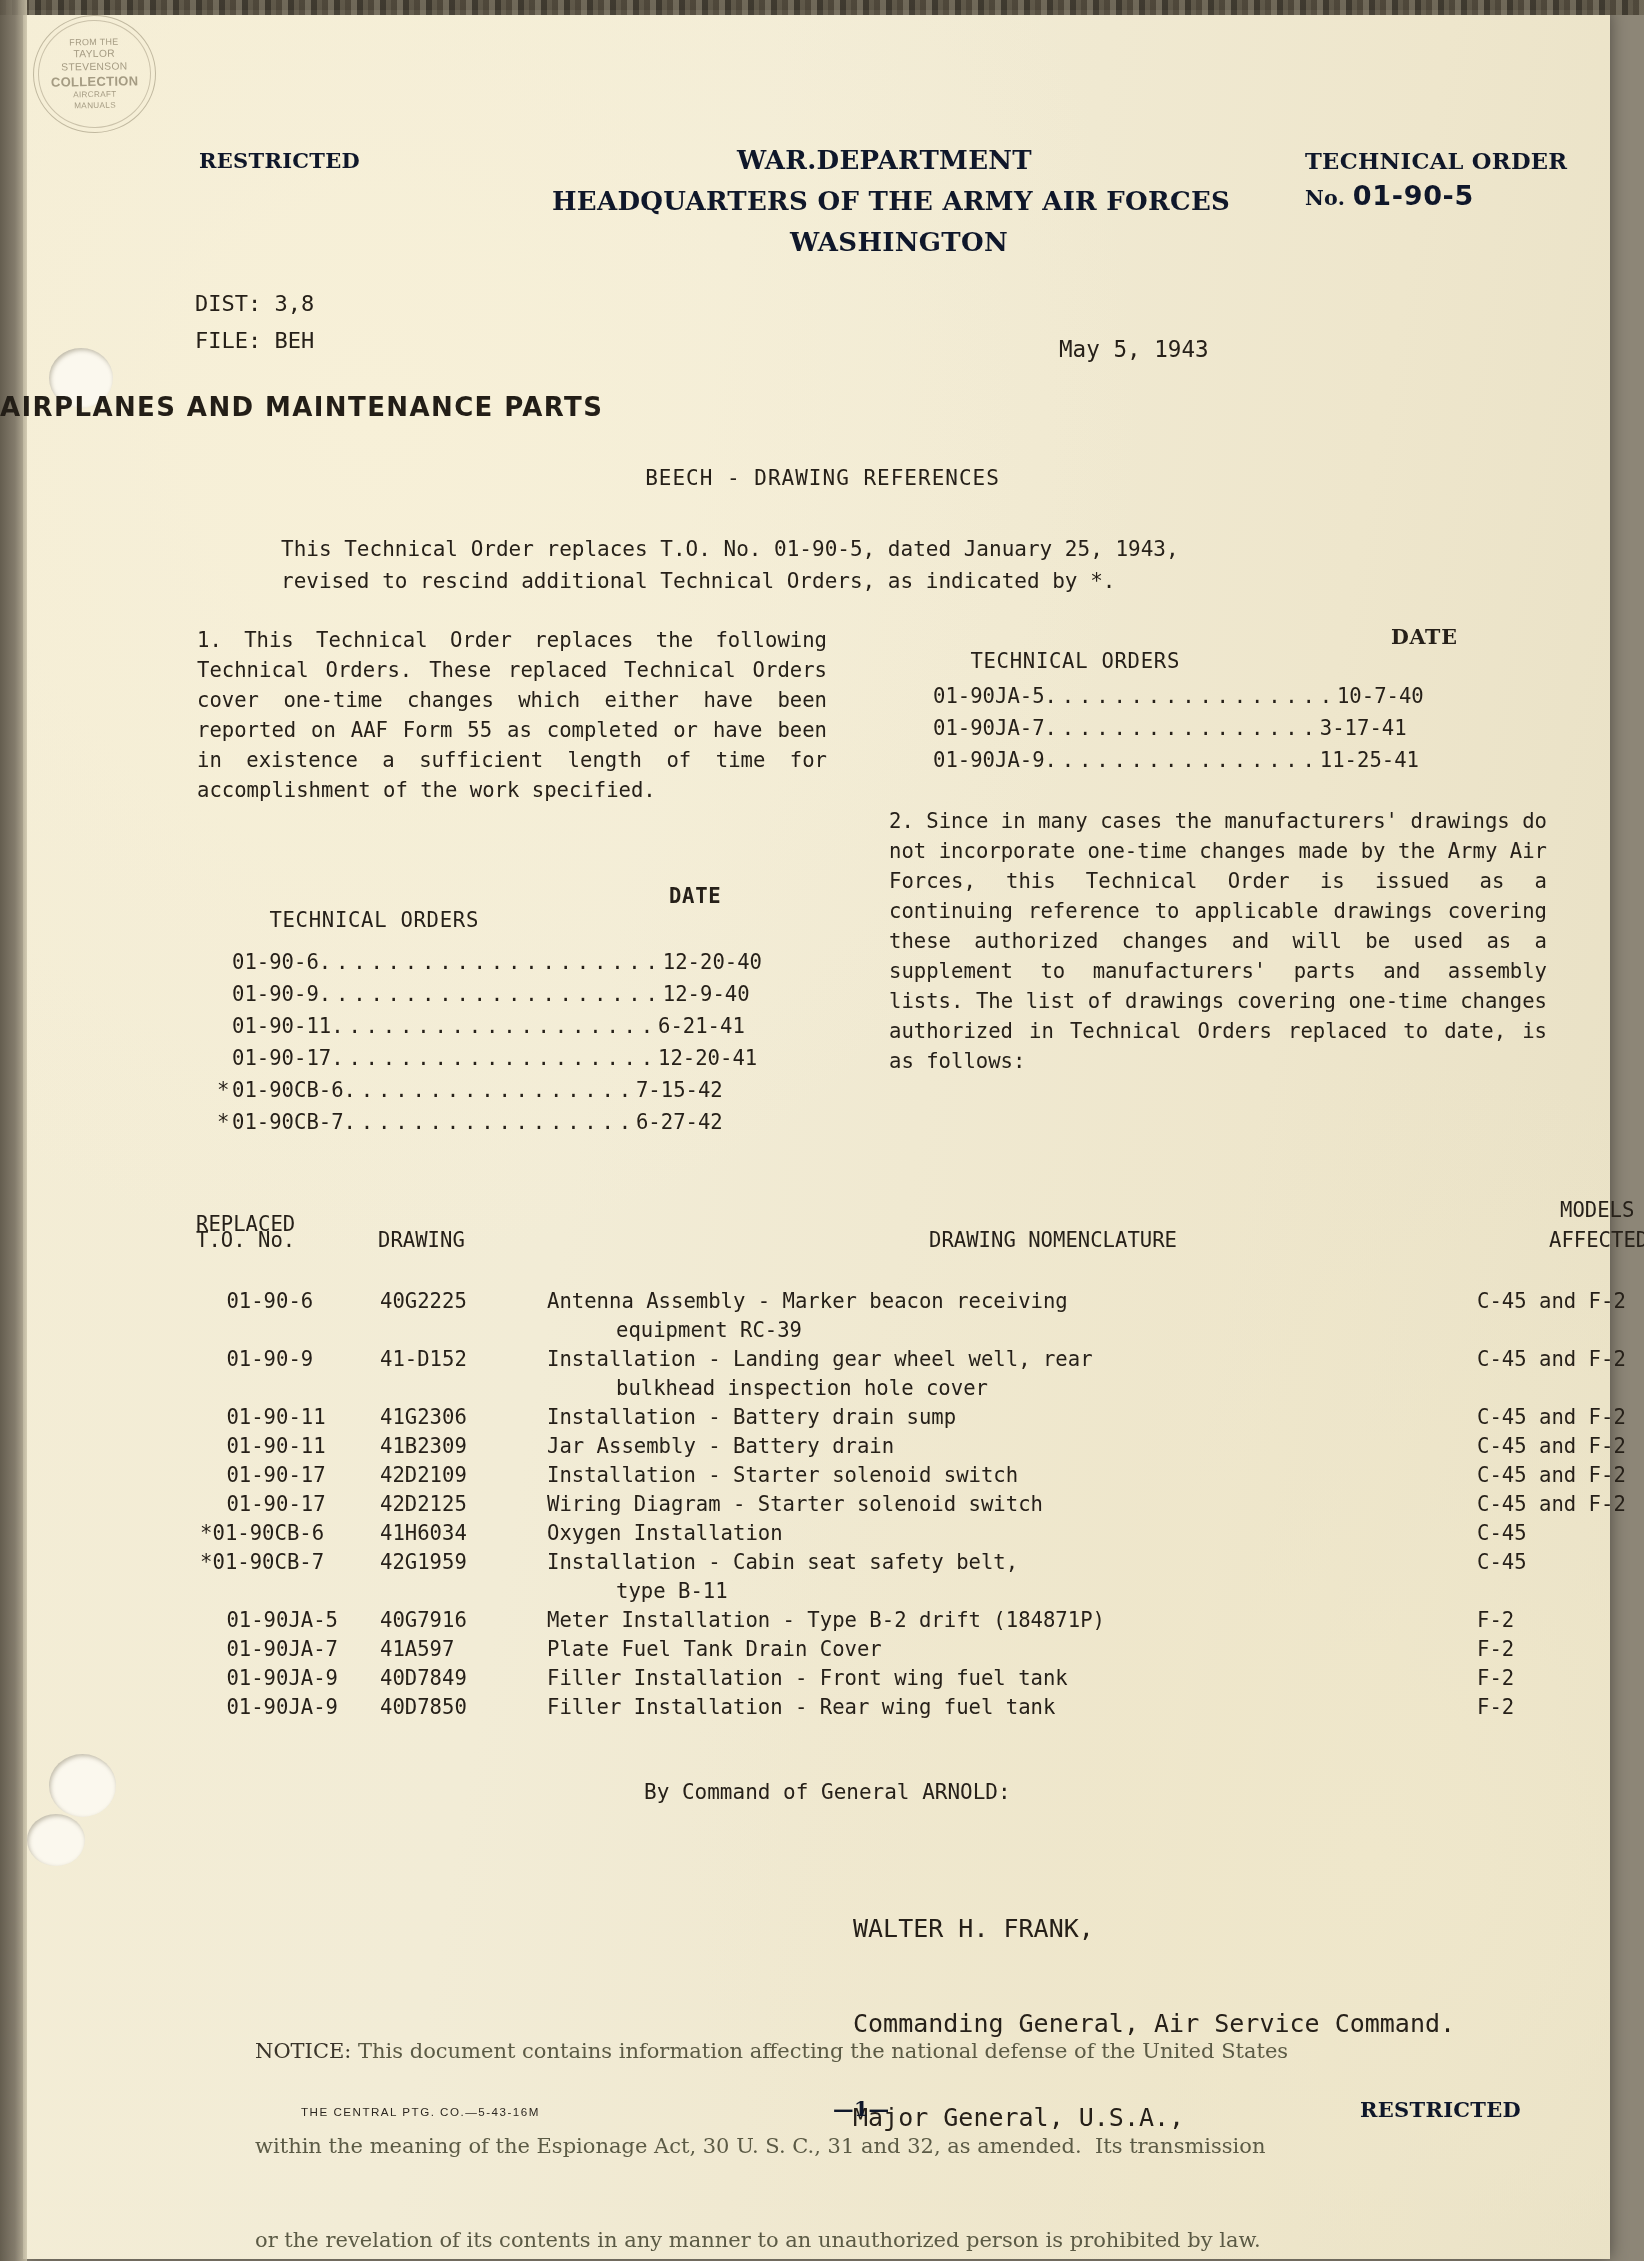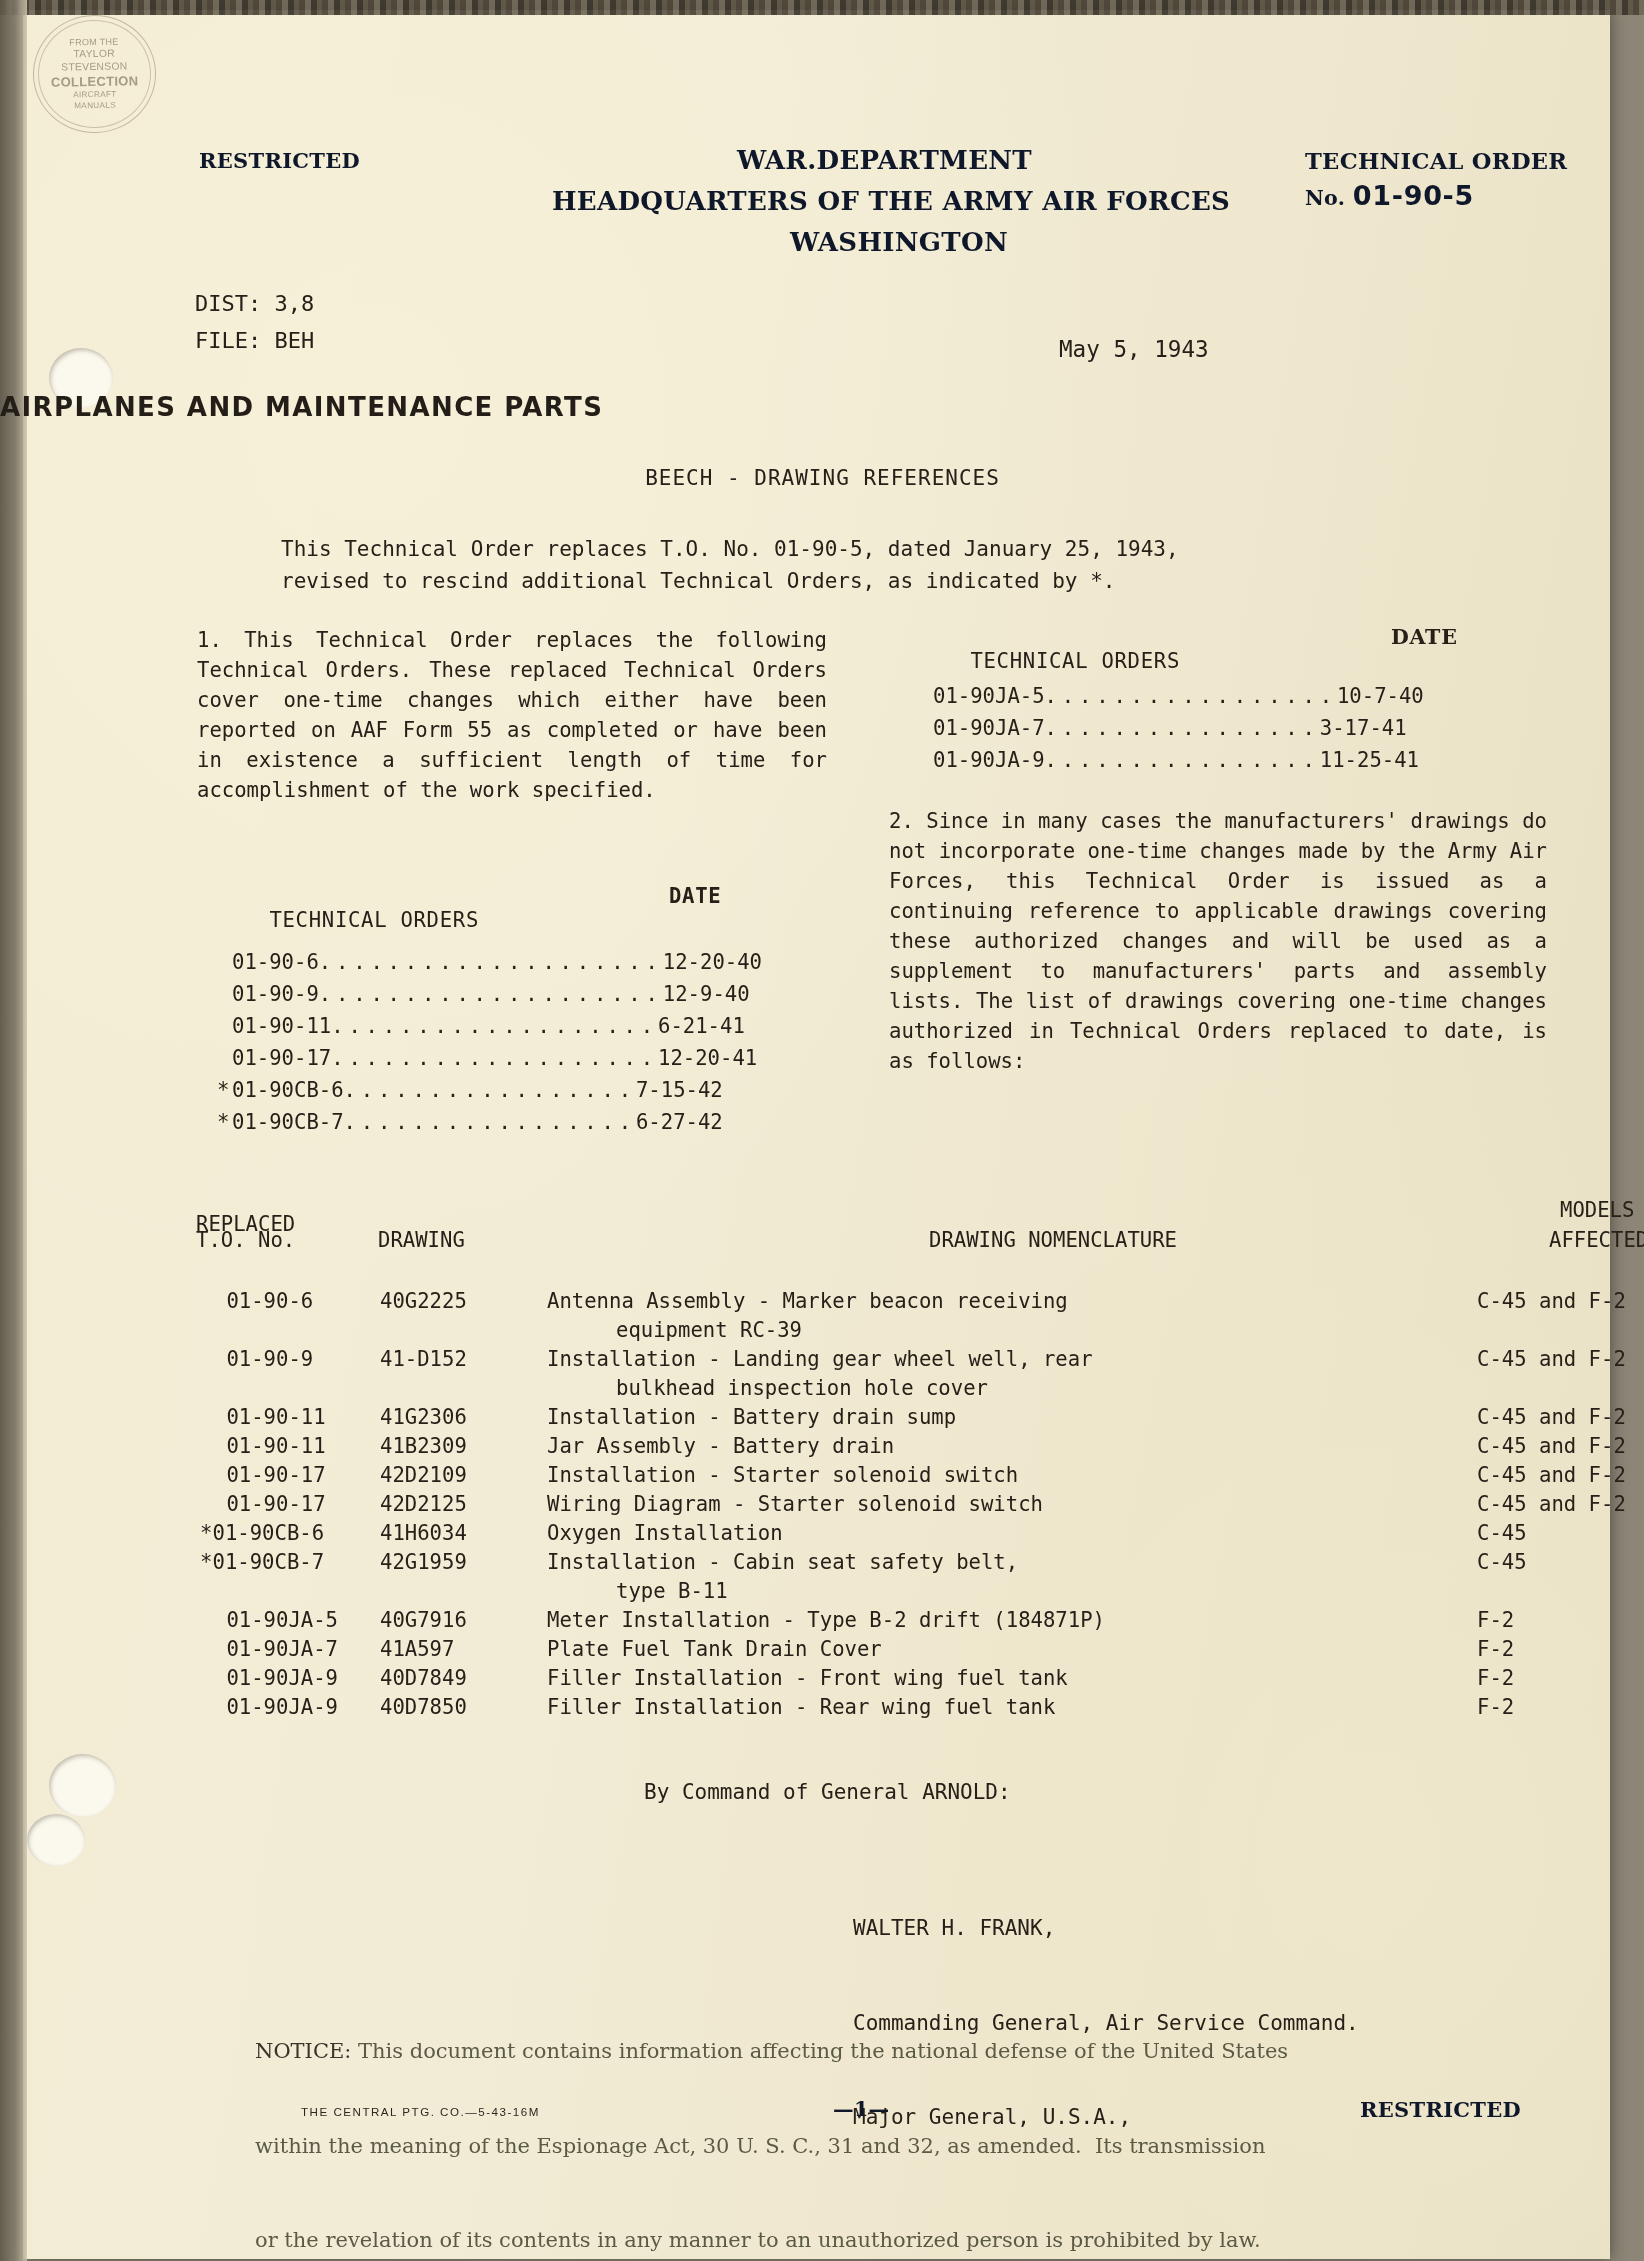--- a/index.html
+++ b/index.html
@@ -183,21 +183,21 @@
   }
   .row.tall { height: 58px; }
   .c-to    { position: absolute; left: 18px;  width: 171px; white-space: pre; }
   .c-dwg   { position: absolute; left: 184px; width: 171px; white-space: pre; }
   .c-nom   { position: absolute; left: 351px; width: 891px; white-space: pre; }
   .c-nom2  { position: absolute; left: 351px; top: 29px; width: 891px; white-space: pre; text-indent: 69px; }
   .c-mod   { position: absolute; left: 1281px; white-space: pre; }
 
   
   #bycommand { left: 644px; top: 1780px; font-size: 21px; }
-  #sig { left: 853px; top: 1850px; font-size: 21px; line-height: 31.5px; }
+  #sig { left: 853px; top: 1850px; font-size: 25px; line-height: 31.5px; }
 
   
   #notice {
     left: 255px; top: 1973px; width: 1192px;
     font-family: "DejaVu Serif", serif;
     font-size: 21px;
     line-height: 31.5px;
     color: #3a342a;
     text-align: left;
   }

